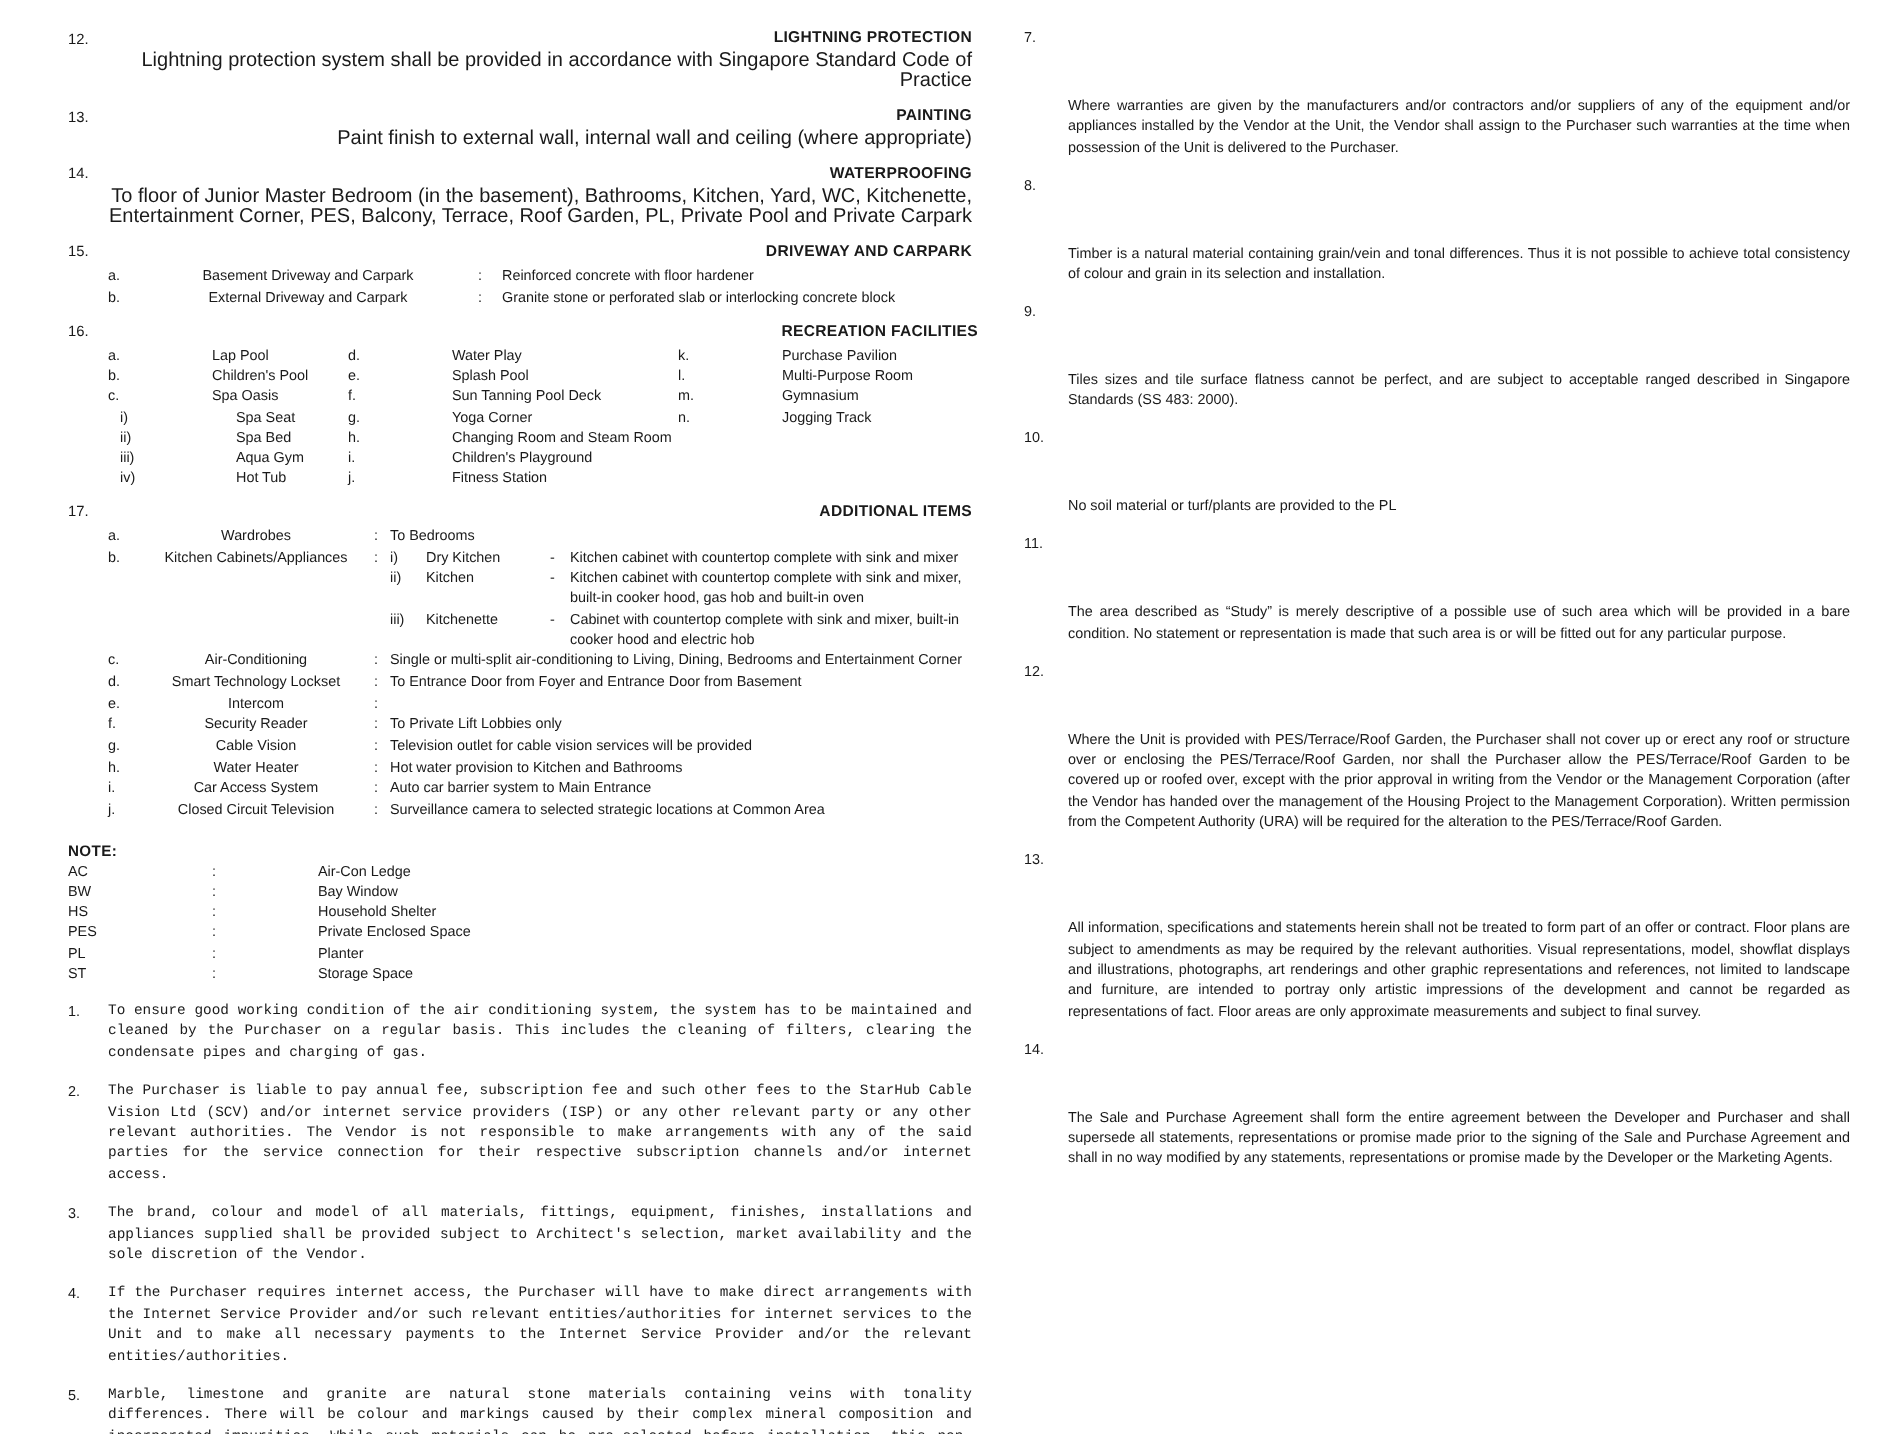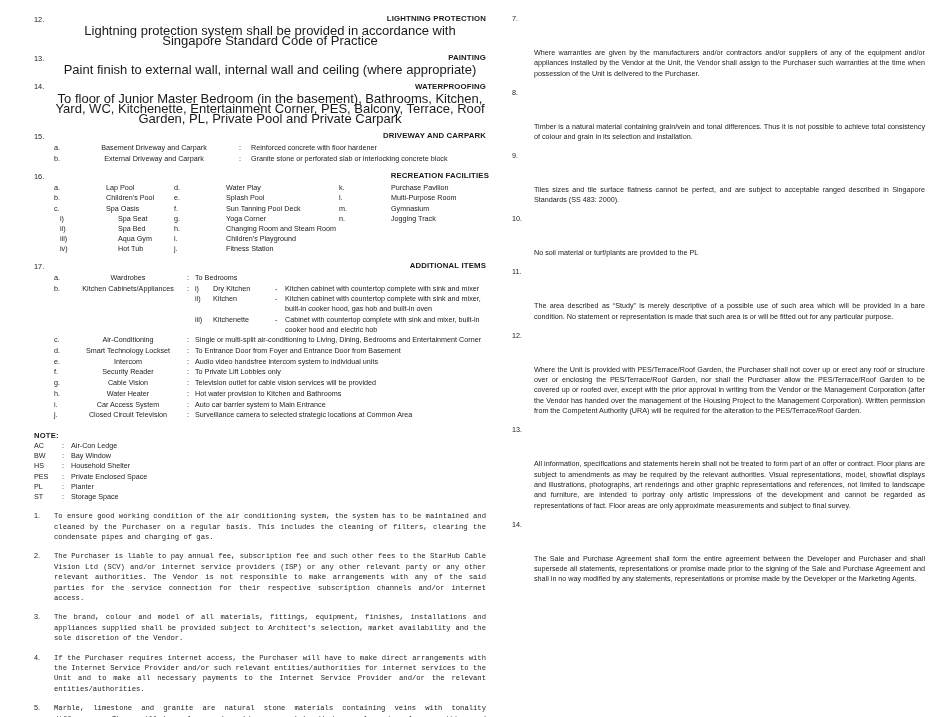--- a/index.html
+++ b/index.html
@@ -44,23 +44,23 @@
   .sec-body { flex: 1 1 auto; }
   .sec-title {
     font-size: 7.8px;
     font-weight: bold;
     line-height: 10.6px;
     letter-spacing: 0.15px;
     margin-bottom: 1.5px;
     text-align: right;
   }
   .sec-text {
-    font-size: 13px;
+    font-size: 10px;
     line-height: 10.2px;
-    text-align: center;
+    text-align: right;
   }
 
   
   .sub {
     display: flex;
     font-size: 7.2px;
     line-height: 10.2px;
     margin-bottom: 0.5px;
   }
   .sub-letter {
@@ -117,20 +117,21 @@
   .note-title {
     font-size: 7.6px;
     font-weight: bold;
     letter-spacing: 0.2px;
     margin: 10px 0 1px 0;
   }
   .note-item {
     display: flex;
     font-size: 7.2px;
     line-height: 10.2px;
+    gap: 44px;
   }
   .note-item .abbr { width: 28px; flex: 0 0 28px; }
   .note-item .dash { width: 9px; flex: 0 0 9px; }
   .note-item .exp { flex: 1 1 auto; }
 
   
   .para {
     display: flex;
     margin-top: 9px;
   }
@@ -355,21 +356,20 @@
           <div class="sub">
             <div class="sub-letter">d.</div>
             <div class="sub-label">Smart Technology Lockset</div>
             <div class="sub-colon">:</div>
             <div class="sub-val">To Entrance Door from Foyer and Entrance Door from Basement</div>
           </div>
           <div class="sub">
             <div class="sub-letter">e.</div>
             <div class="sub-label">Intercom</div>
             <div class="sub-colon">:</div>
-            <div class="sub-val">Audio video handsfree intercom system to individual units</div>
           </div>
           <div class="sub">
             <div class="sub-letter">f.</div>
             <div class="sub-label">Security Reader</div>
             <div class="sub-colon">:</div>
             <div class="sub-val">To Private Lift Lobbies only</div>
           </div>
           <div class="sub">
             <div class="sub-letter">g.</div>
             <div class="sub-label">Cable Vision</div>

